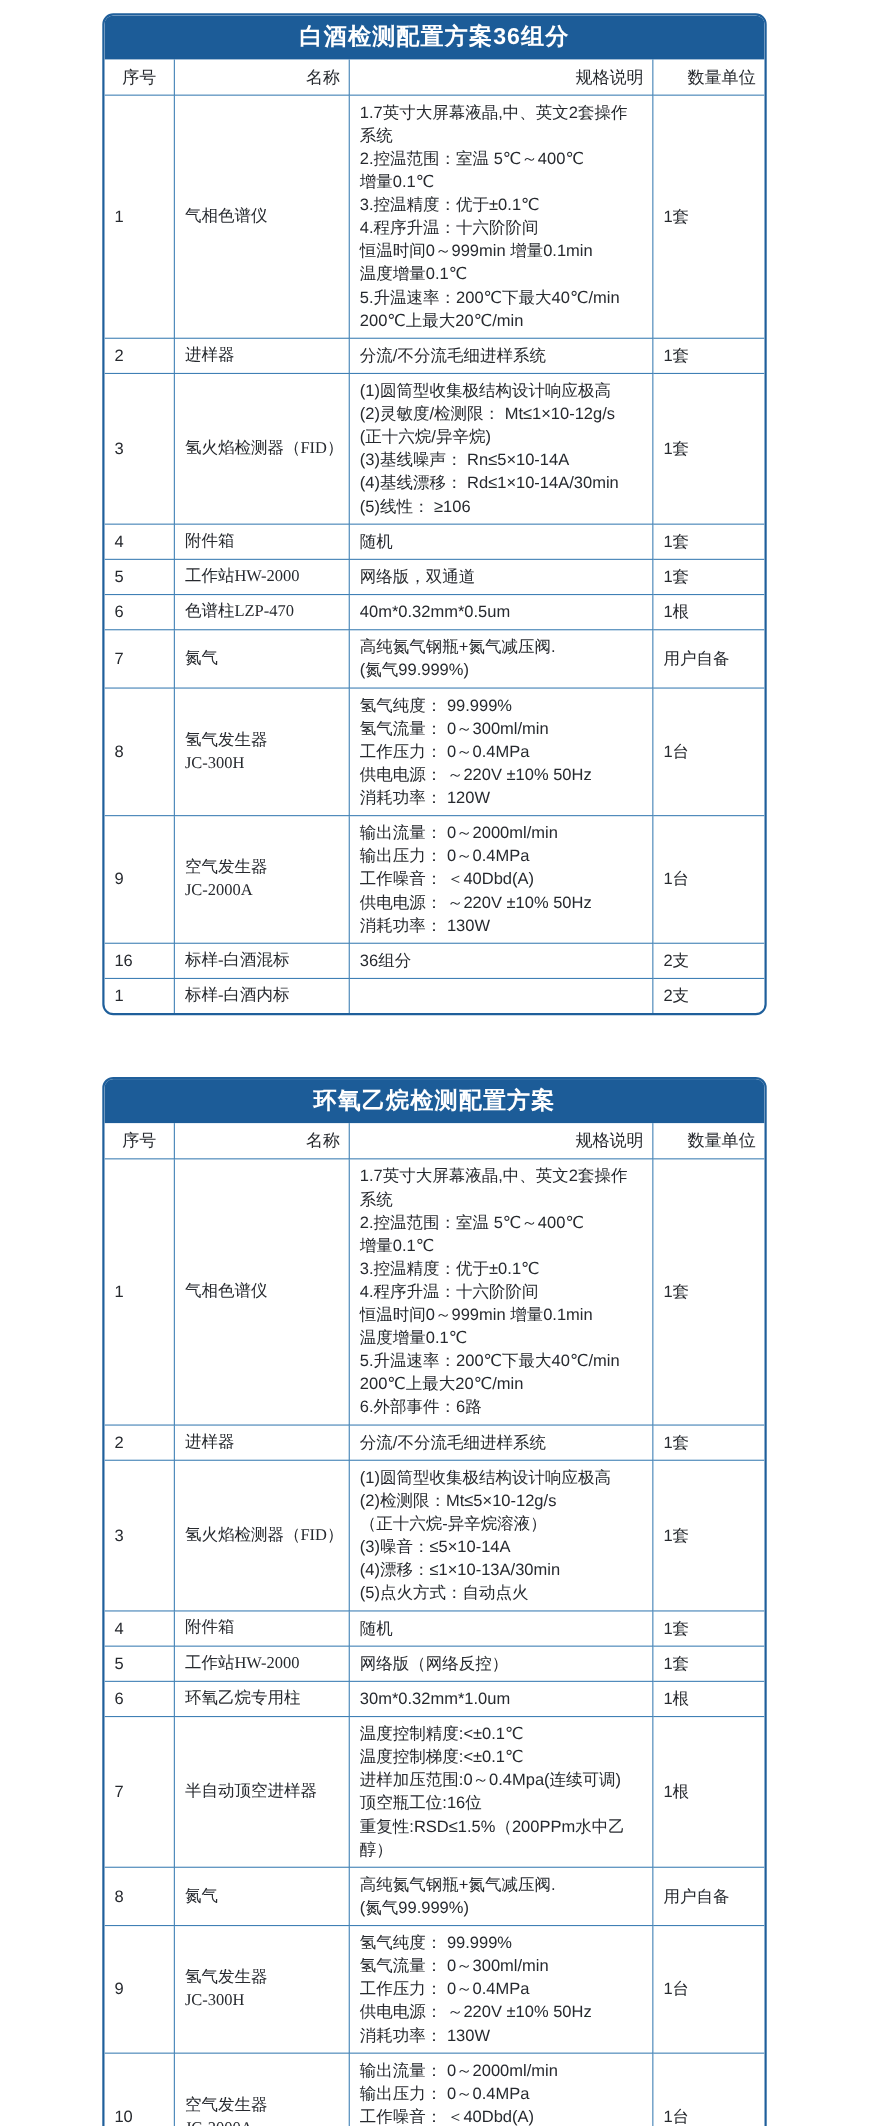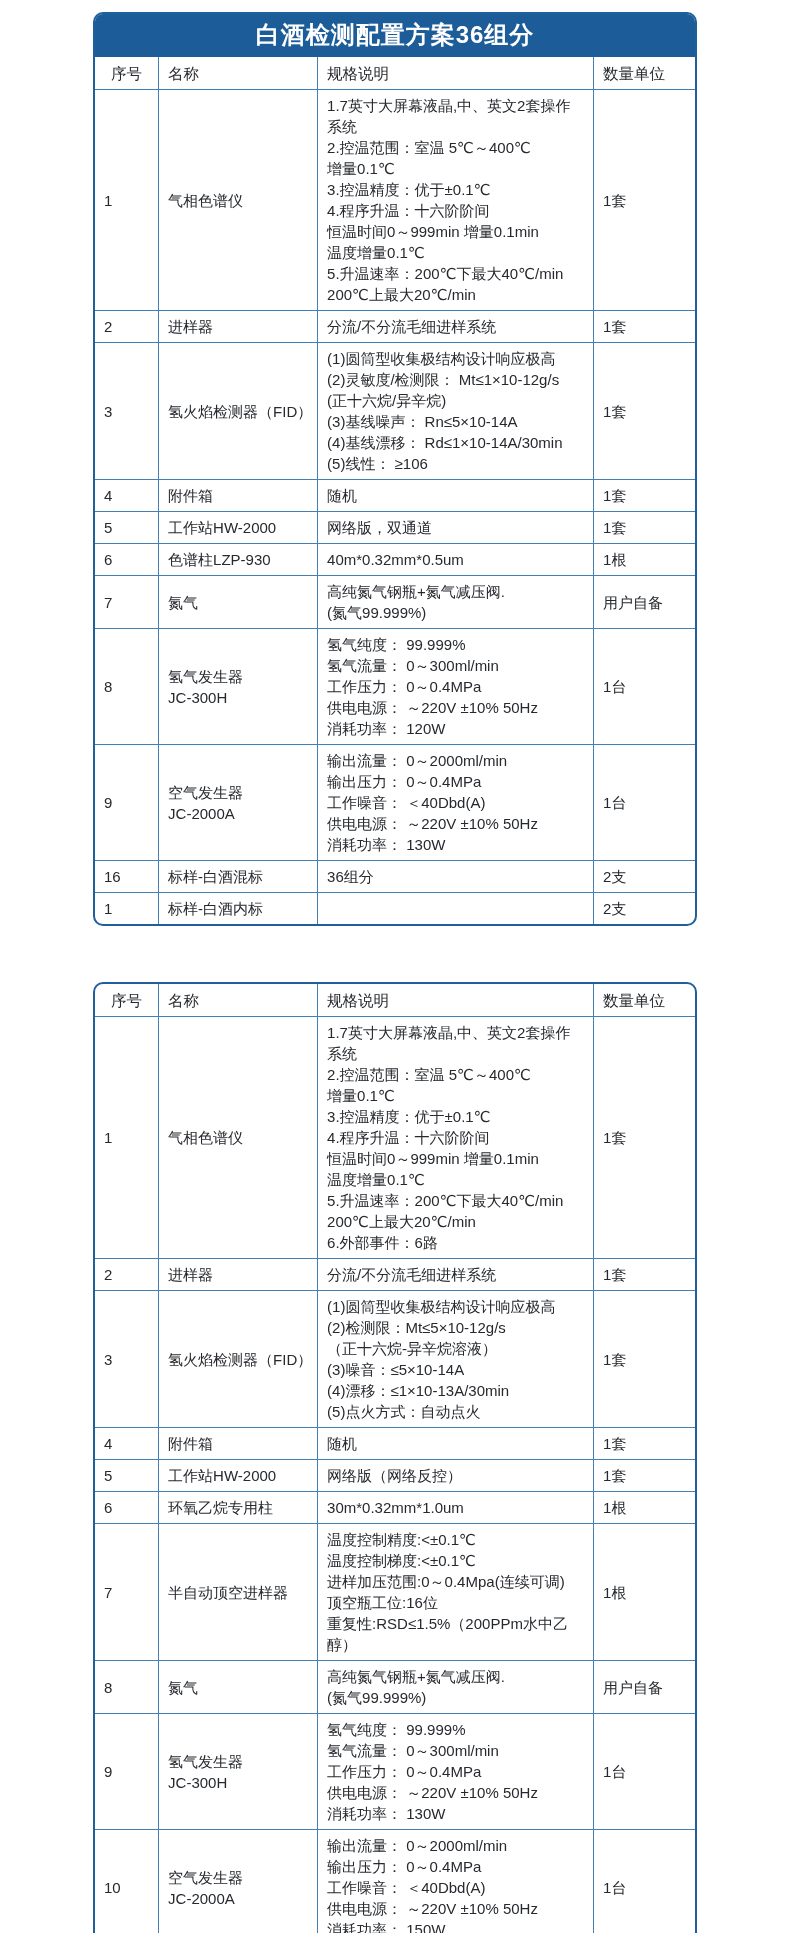--- a/index.html
+++ b/index.html
@@ -22,21 +22,21 @@
     border-radius: 10px;
     overflow: hidden;
     background: #ffffff;
   }
   .panel + .panel {
     margin-top: 56px;
   }
   .panel-title {
     background: #1c5c98;
     color: #ffffff;
-    font-size: 24px;
+    font-size: 21px;
     font-weight: bold;
     text-align: center;
     padding: 8px 0 9px 0;
     letter-spacing: 1px;
     line-height: 1.1;
   }
   table.spec {
     width: 100%;
     border-collapse: collapse;
     border: hidden; 
@@ -53,33 +53,35 @@
     padding: 5px 8px 5px 9px;
     line-height: 21px;
     vertical-align: middle;
     text-align: left;
     font-weight: normal;
   }
   table.spec th {
     font-size: 15.5px;
     color: #26292e;
     height: 22px;
+    text-align: right;
   }
   table.spec th:first-child {
     text-align: center;
     padding-left: 2px;
     padding-right: 2px;
   }
   td.no-cell {
     text-align: center;
     padding-left: 2px;
     padding-right: 2px;
   }
   td.name-cell {
     white-space: pre; 
+    font-family: Liberation Serif, serif;
   }
   td.spec-cell {
     white-space: pre-line; 
   }
   td.qty-cell {
     white-space: nowrap;
   }
 </style>
 </head>
 <body>
@@ -143,21 +145,21 @@
             <td class="qty-cell">1套</td>
           </tr>
           <tr>
             <td class="no-cell">5</td>
             <td class="name-cell">工作站HW-2000</td>
             <td class="spec-cell">网络版，双通道</td>
             <td class="qty-cell">1套</td>
           </tr>
           <tr>
             <td class="no-cell">6</td>
-            <td class="name-cell">色谱柱LZP-930</td>
+            <td class="name-cell">色谱柱LZP-470</td>
             <td class="spec-cell">40m*0.32mm*0.5um</td>
             <td class="qty-cell">1根</td>
           </tr>
           <tr>
             <td class="no-cell">7</td>
             <td class="name-cell">氮气</td>
             <td class="spec-cell">高纯氮气钢瓶+氮气减压阀.
 (氮气99.999%)</td>
             <td class="qty-cell">用户自备</td>
           </tr>
@@ -193,20 +195,21 @@
             <td class="no-cell">1</td>
             <td class="name-cell">标样-白酒内标</td>
             <td class="spec-cell"></td>
             <td class="qty-cell">2支</td>
           </tr>
         </tbody>
     </table>
   </section>
 
   <section class="panel">
+    <div class="panel-title">环氧乙烷检测配置方案</div>
     <table class="spec">
       <colgroup>
         <col class="c-no">
           <col class="c-name">
           <col class="c-spec">
           <col class="c-qty">
       </colgroup>
       <thead>
         <tr>
             <th>序号</th>

